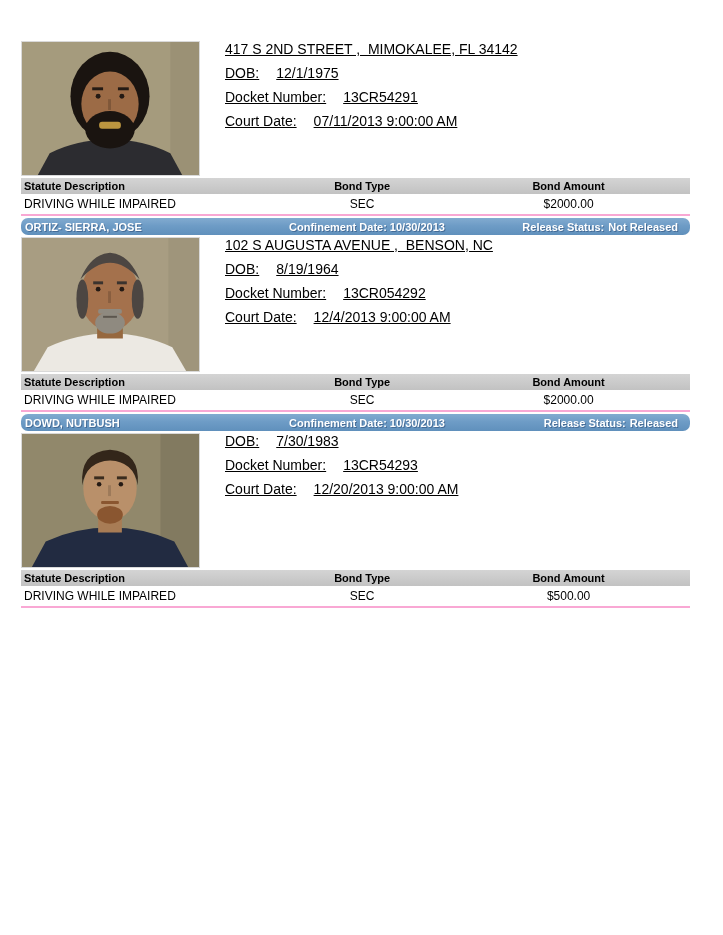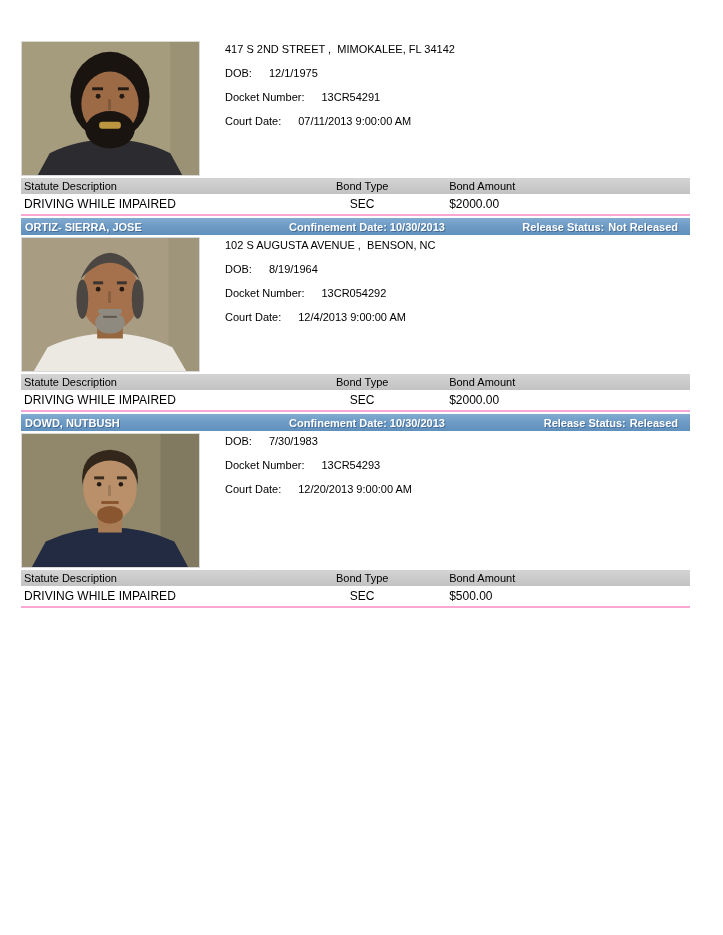--- a/index.html
+++ b/index.html
@@ -11,44 +11,45 @@
 
   
   .photo-row { position:relative; height:136px; margin-bottom:1px; }
   .mugshot {
     position:absolute; left:0; top:0; width:179px; height:135px;
     box-sizing:border-box; border:1px solid #d9d9d9; overflow:hidden;
   }
   .mugshot svg { display:block; width:100%; height:100%; }
   .details { position:absolute; left:204px; top:2px; }
   .detail-line {
-    display:flex; gap:17px; font-size:11px; line-height:13px;
-    margin-bottom:11px; white-space:pre;
+    display:flex; gap:17px; font-size:14px; line-height:13px;
+    margin-bottom:11px; white-space:pre;text-decoration:underline;
   }
 
   
   .charges-header {
     display:flex; align-items:center; height:16px;
     background:linear-gradient(#d4d4d4, #c2c2c2);
-    font-size:11px; font-weight:normal;
+    font-size:11px; font-weight:bold;
   }
   .charge-row {
     display:flex; align-items:center; height:20px; background:#ffffff;
     font-size:12px; border-bottom:2px solid #f9a8d4;
   }
   .col-statute { width:38%; padding-left:3px; box-sizing:border-box; }
   .col-bond    { width:26%; text-align:center; }
-  .col-amount  { width:36%; text-align:left; padding-right:2px; box-sizing:border-box; }
+  .col-amount  { width:36%; text-align:center; padding-right:2px; box-sizing:border-box; }
 
   
   .banner {
     display:flex; align-items:center; height:17px; margin:2px 0;
     background:linear-gradient(#82abd0, #6e9cc6 45%, #6090bc);
     color:#ffffff; font-size:11px; font-weight:bold;
     text-shadow:1px 1px 0 rgba(10,30,70,0.35);
+    border-radius:7px;
   }
   .banner-left   { flex:1 1 34%; padding-left:4px; white-space:pre; }
   .banner-center { flex:1 1 33%; text-align:center; white-space:pre; }
   .banner-right  { flex:1 1 33%; text-align:right; padding-right:12px; white-space:pre; }
   .bval { margin-left:3px; }
   .bval2 { margin-left:4px; }
 </style>
 </head>
 <body>
 

